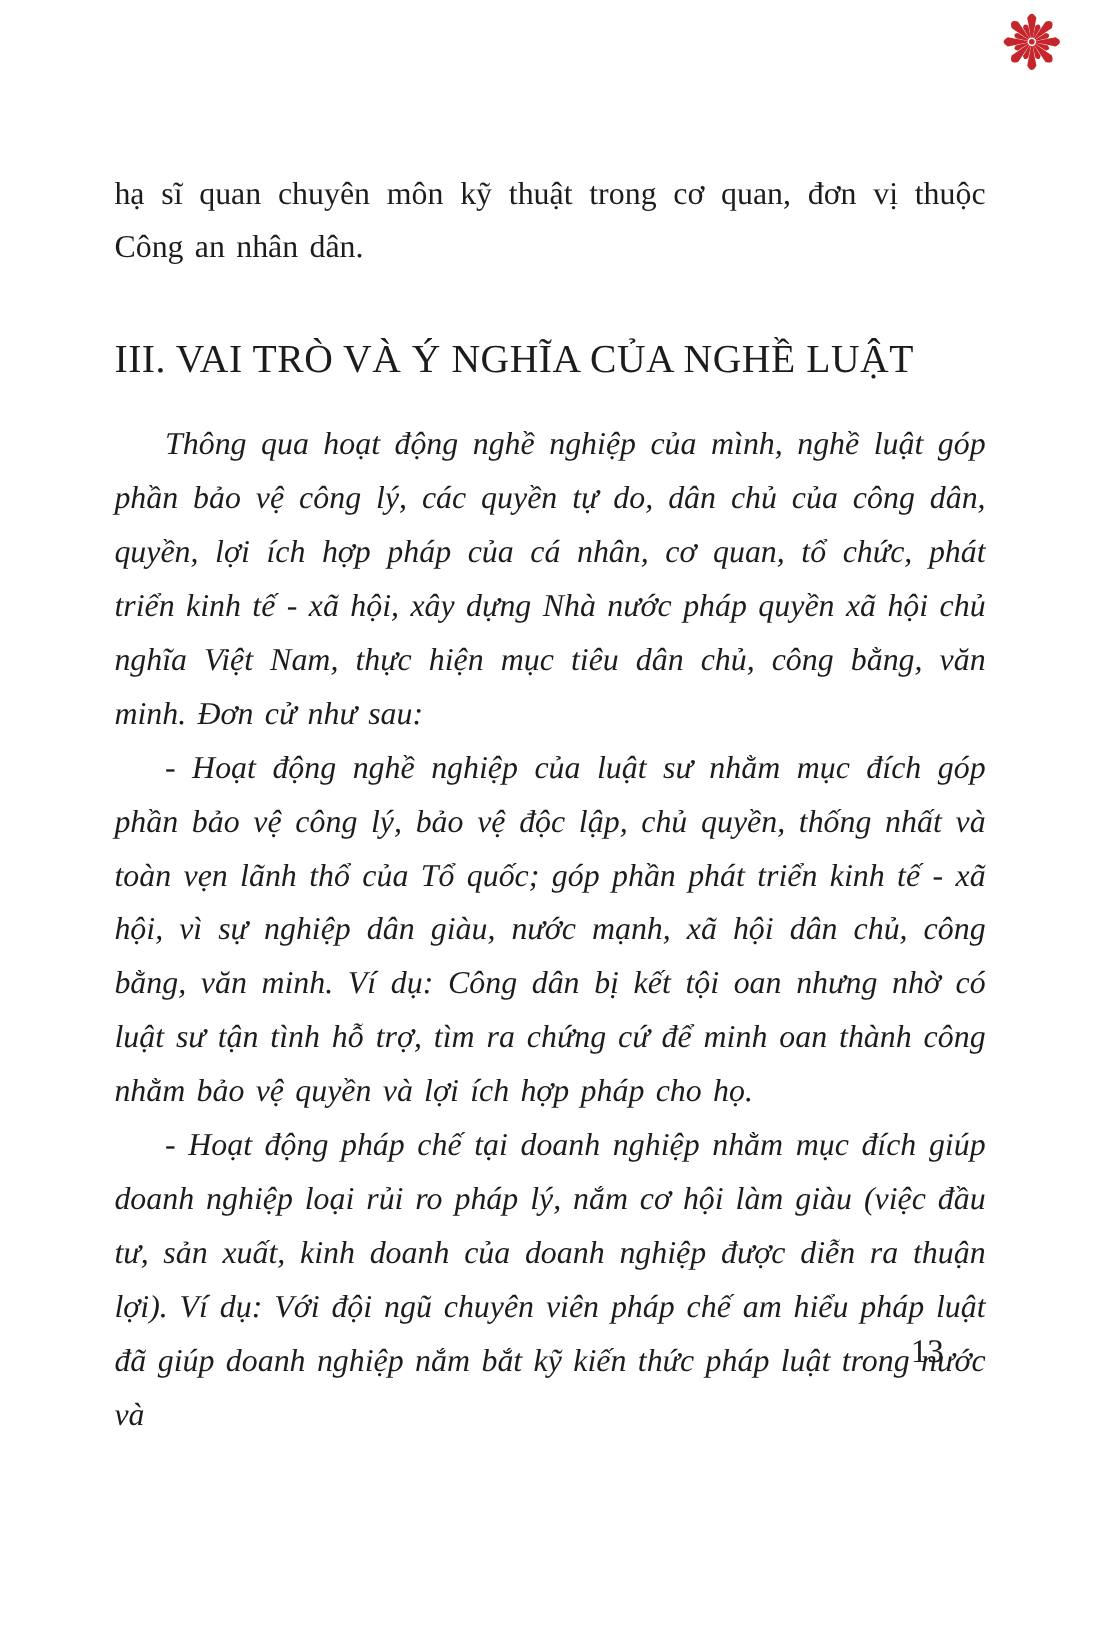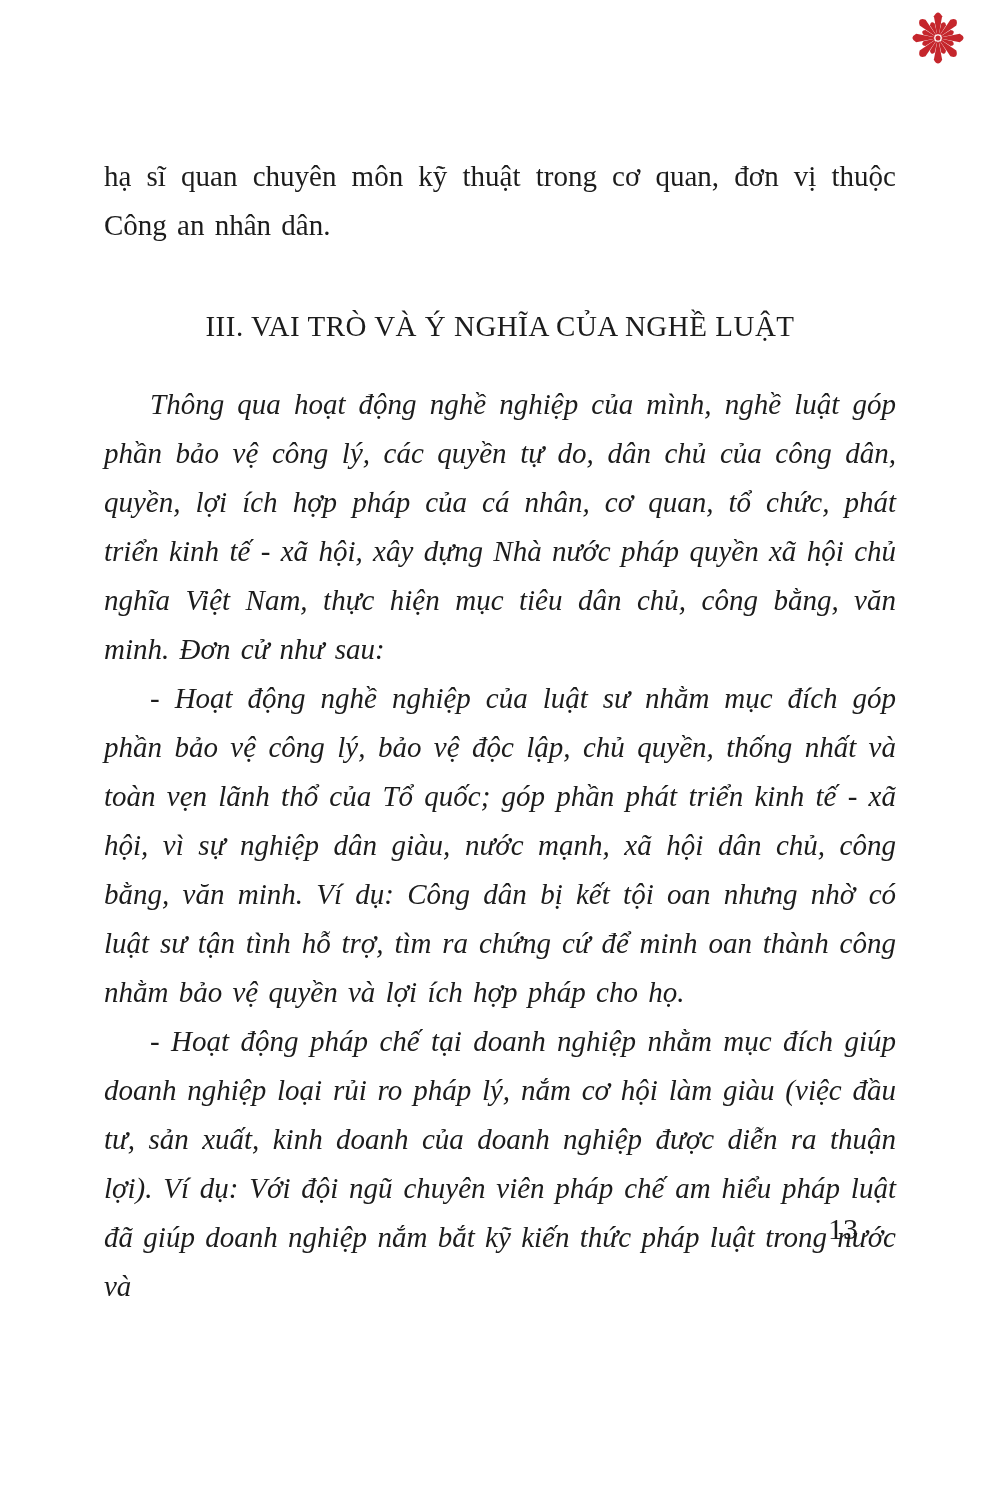--- a/index.html
+++ b/index.html
@@ -34,24 +34,24 @@
     font-size: 29px;
     line-height: 49px;
     text-align: justify;
     word-spacing: 3px;
   }
   p.continuation {
     text-indent: 0;
   }
   h2.section-heading {
     margin: 56px 0 34px 0;
-    font-size: 29px;
+    font-size: 36px;
     line-height: 40px;
     font-weight: normal;
-    text-align: center;
+    text-align: left;
     letter-spacing: 0.5px;
   }
   p.body-para {
     text-indent: 46px;
     font-style: italic;
   }
   .page-number {
     position: absolute;
     right: 142px;
     bottom: 92px;

